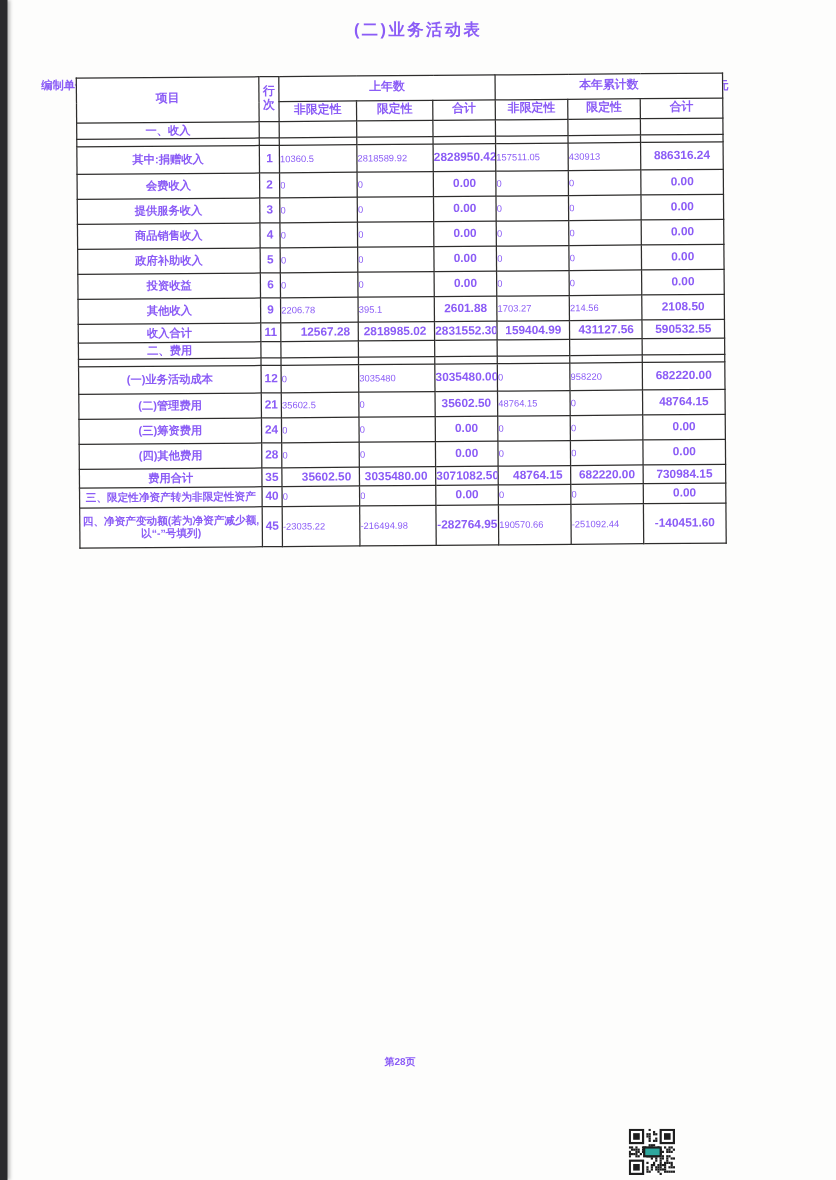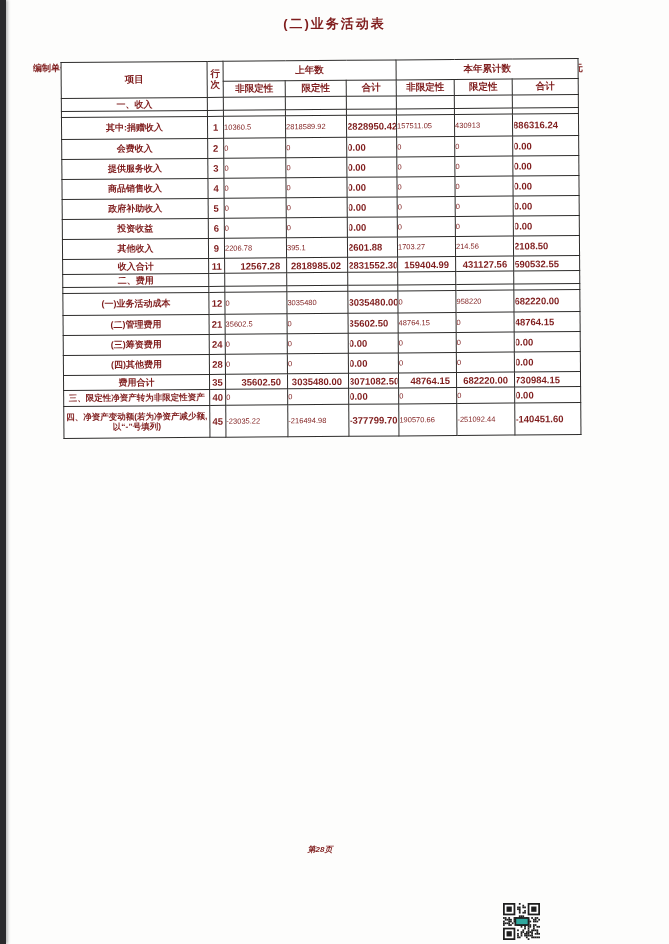--- a/index.html
+++ b/index.html
@@ -1,19 +1,19 @@
 <!DOCTYPE html>
 <html><head>
 <meta charset="utf-8">
 <style>
   html,body { margin:0; padding:0; background:#e8e8e8; }
   .canvas {
     position:relative; width:669px; height:944px; margin:0 auto;
     background:#fdfdfc; overflow:hidden;
-    font-family:"Liberation Sans", sans-serif; color:#7f1d1d;
+    font-family:"Liberation Sans", sans-serif; color:#8b5cf6;
   }
   .edge-left {
     position:absolute; left:0; top:0; width:6px; height:944px;
     background:#2a2a2c; box-shadow:2px 0 3px rgba(0,0,0,.25);
   }
   .doc-title {
     position:absolute; top:15px; left:0; width:100%;
     text-align:center; font-size:13px; font-weight:bold; letter-spacing:2px;
   }
   .meta { position:absolute; top:46px; font-size:9px; font-weight:bold; white-space:nowrap;margin-top:16px; }
@@ -34,36 +34,36 @@
     overflow:hidden;
   }
   table.activity th { font-size:9.5px; font-weight:bold; text-align:center; line-height:1.1; }
   th.h-line { white-space:normal; word-break:break-all; padding:0 2px; }
   tr.hrow1 th { height:19px; }
   tr.hrow2 th { height:15px;margin-left:17px; }
 
   td.c-item { font-size:9px; font-weight:bold; text-align:center; white-space:normal; line-height:1.15; padding:0 2px; }
   td.c-line { font-size:9.5px; font-weight:bold; text-align:center; }
   td.c-v { font-size:7.5px; text-align:left; padding-left:5px; white-space:nowrap; }
-  td.c-t { font-size:9.5px; font-weight:bold; text-align:left; padding-right:3px; white-space:nowrap;border-radius:10px; }
+  td.c-t { font-size:9.5px; font-weight:bold; text-align:center; padding-right:3px; white-space:nowrap; }
 
   tr.data td    { height:19px; }
   tr.first td   { height:21px; }
   tr.section td { height:12px; }
   tr.spacer td  { height:5px; }
   tr.total td   { height:14px; }
   tr.total td.c-v { font-size:9.5px; font-weight:bold; text-align:right; padding-right:6px;margin-top:48px; }
   tr.row40 td   { height:15px; }
   tr.row40 td.c-item { font-size:8.5px; }
   tr.tall td    { height:31px; }
   tr.tall td.c-item { font-size:8.5px; }
 
   .page-footer {
     position:absolute; top:844px; left:0; width:640px; text-align:center;
-    font-size:8px; font-weight:bold;font-style:italic;
+    font-size:8px; font-weight:bold;
   }
   .qr {
     position:absolute; left:503px; top:903px; width:37px; height:37px;
   }
 </style>
 </head>
 <body>
 
 <div class="canvas">
   <div class="edge-left"></div>
@@ -281,21 +281,21 @@
             <td class="c-t">0.00</td>
             <td class="c-v">0</td>
             <td class="c-v">0</td>
             <td class="c-t">0.00</td>
           </tr>
           <tr class="tall">
             <td class="c-item">四、净资产变动额(若为净资产减少额,以“-”号填列)</td>
             <td class="c-line">45</td>
             <td class="c-v">-23035.22</td>
             <td class="c-v">-216494.98</td>
-            <td class="c-t">-377799.70</td>
+            <td class="c-t">-282764.95</td>
             <td class="c-v">190570.66</td>
             <td class="c-v">-251092.44</td>
             <td class="c-t">-140451.60</td>
           </tr>
         </tbody>
     </table>
   </div>
 
   <div class="page-footer">第28页</div>
 

